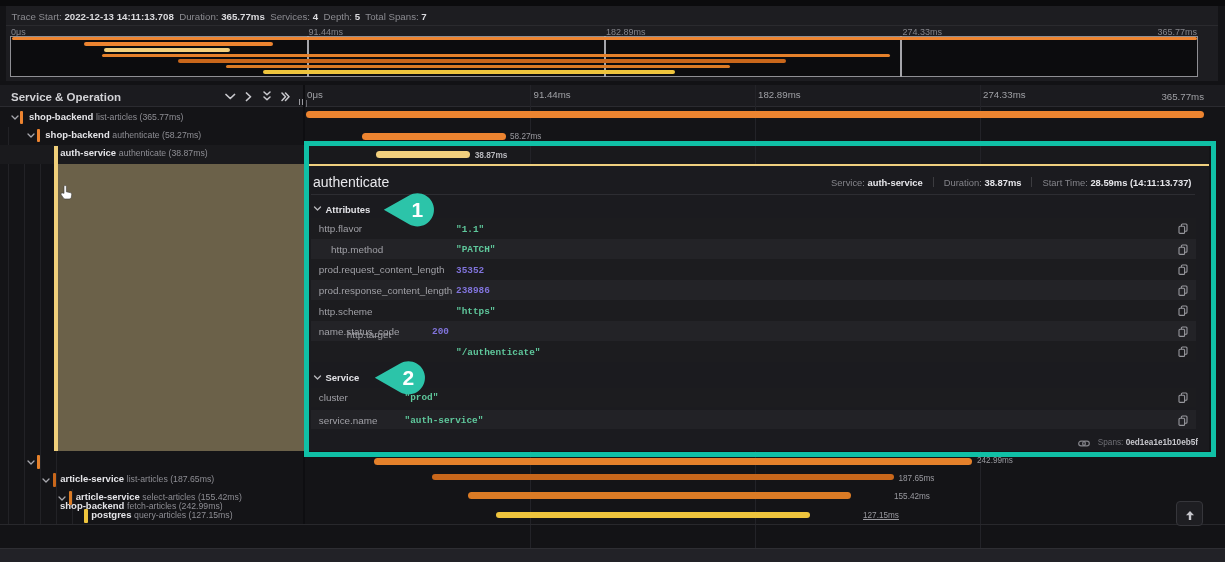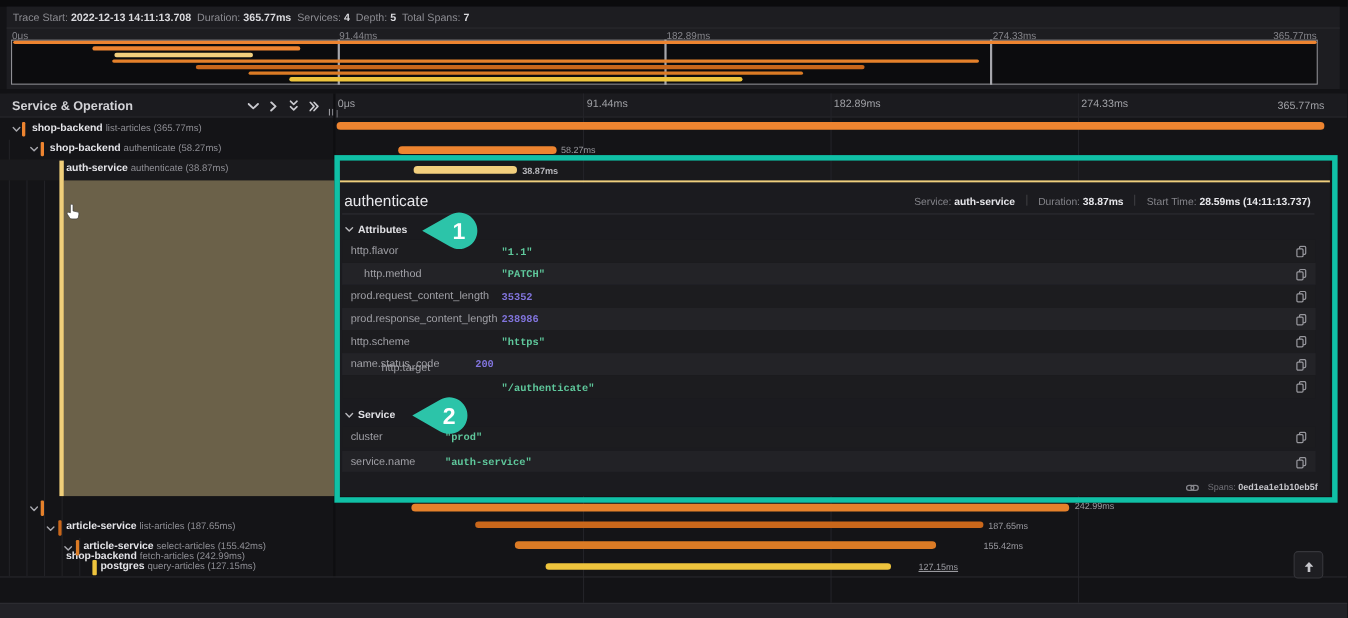--- a/index.html
+++ b/index.html
@@ -159,21 +159,21 @@
   <div class="bar" style="left:362px;top:133.3px;width:143.5px;height:6.6px;background:#ed8430;"></div>
   <div class="blabel" style="left:510px;top:132px;">58.27ms</div>
 
   <div class="bar" style="left:374px;top:458.2px;width:598px;height:6.6px;background:#e5812b;"></div>
   <div class="blabel" style="left:977px;top:456.3px;">242.99ms</div>
   <div class="bar" style="left:432px;top:473.8px;width:462px;height:6.6px;background:#c9671b;"></div>
   <div class="blabel" style="left:898.5px;top:474px;">187.65ms</div>
   <div class="bar" style="left:468px;top:492.2px;width:383px;height:6.6px;background:#db7b25;"></div>
   <div class="blabel" style="left:856px;top:492px;margin-left:38px;">155.42ms</div>
   <div class="bar" style="left:496px;top:511.7px;width:314px;height:6.6px;background:#eec43d;"></div>
-  <div class="blabel" style="left:835px;top:511.3px;text-decoration:underline;">127.15ms</div>
+  <div class="blabel" style="left:863px;top:511.3px;text-decoration:underline;">127.15ms</div>
 
   <div class="abs" style="left:309px;top:145.8px;width:900px;height:18px;background:#19191c;"></div>
   <div class="gline" style="left:530px;top:145.8px;height:18px;"></div>
   <div class="gline" style="left:755px;top:145.8px;height:18px;"></div>
   <div class="gline" style="left:980px;top:145.8px;height:18px;"></div>
   <div class="bar" style="left:375.5px;top:151px;width:94.5px;height:6.6px;background:#f2cf7d;"></div>
   <div class="abs" style="left:474.7px;top:150px;font-size:8.3px;font-weight:bold;color:#b8b8bd;">38.87ms</div>
   <div class="abs" style="left:309px;top:163.8px;width:900px;height:2.6px;background:#efcf7e;"></div>
   <div class="abs" style="left:309px;top:166.4px;width:900px;height:284.8px;background:#1b1b1f;"></div>
 

